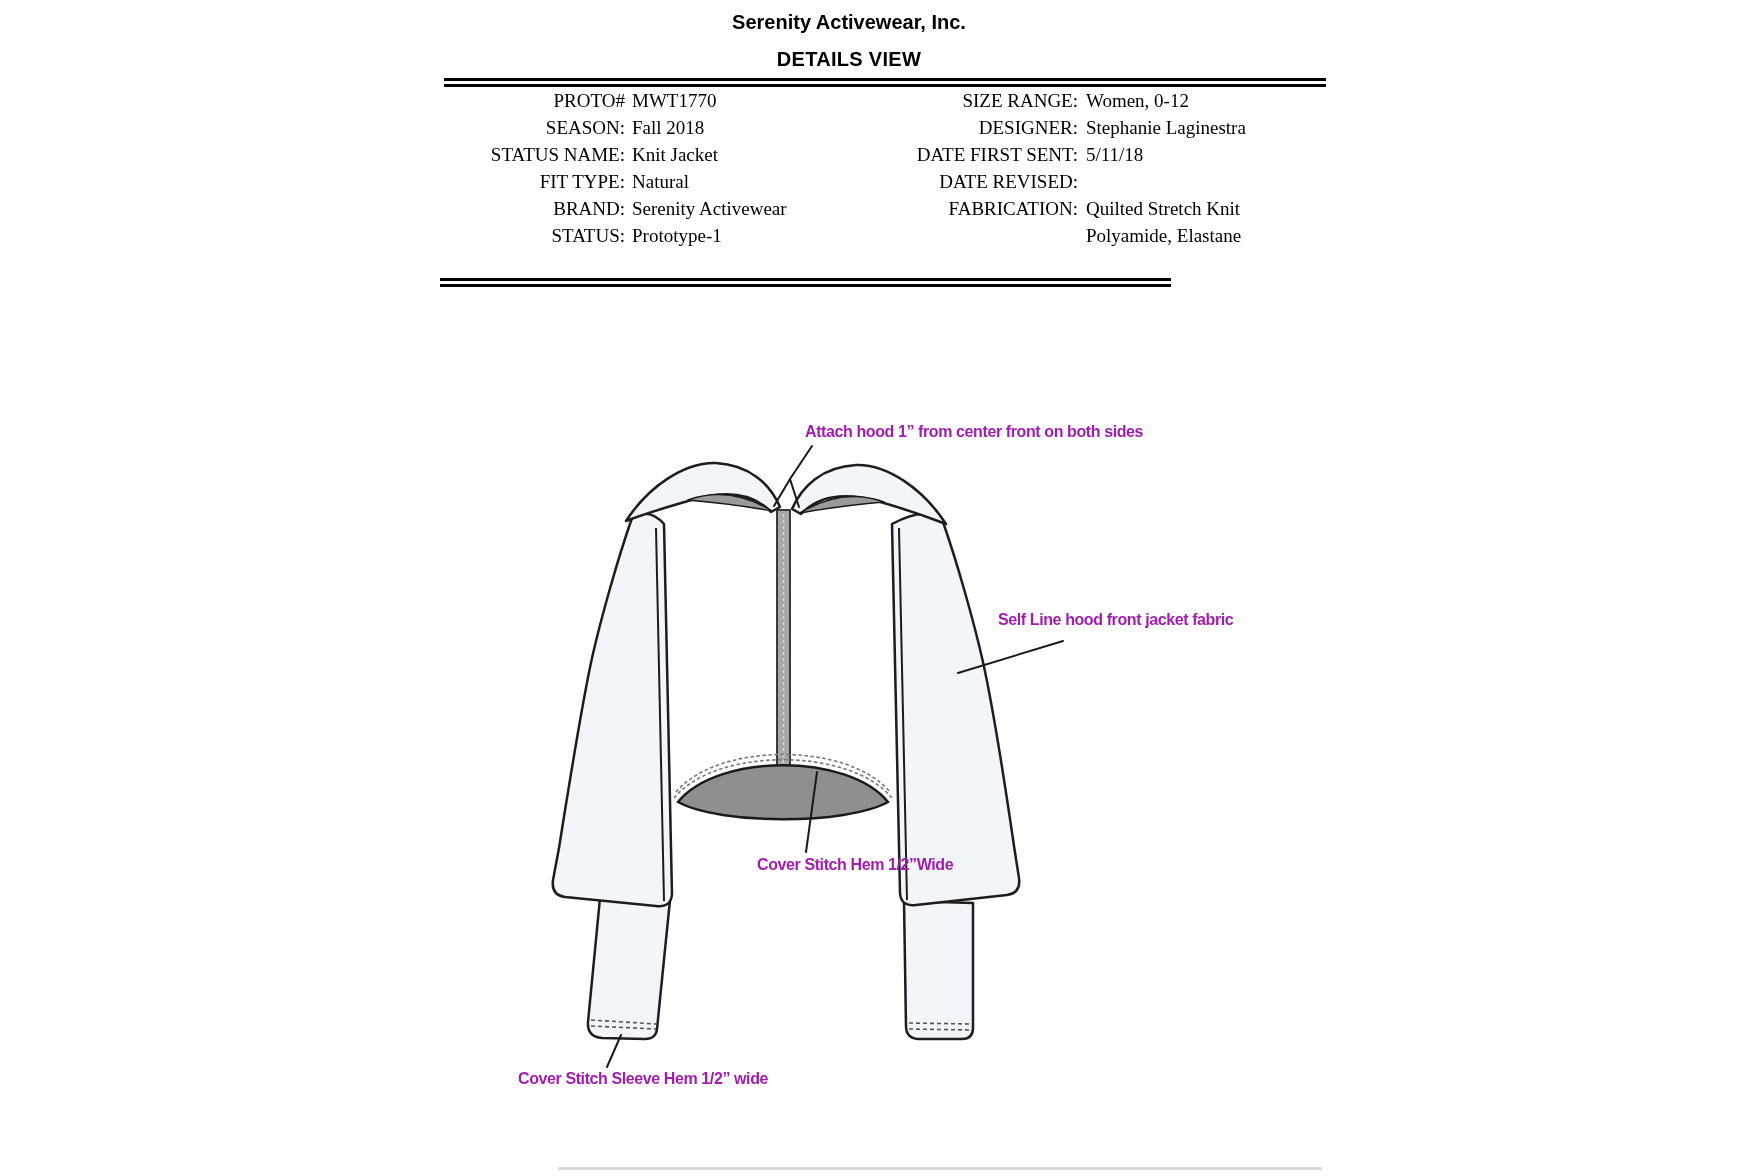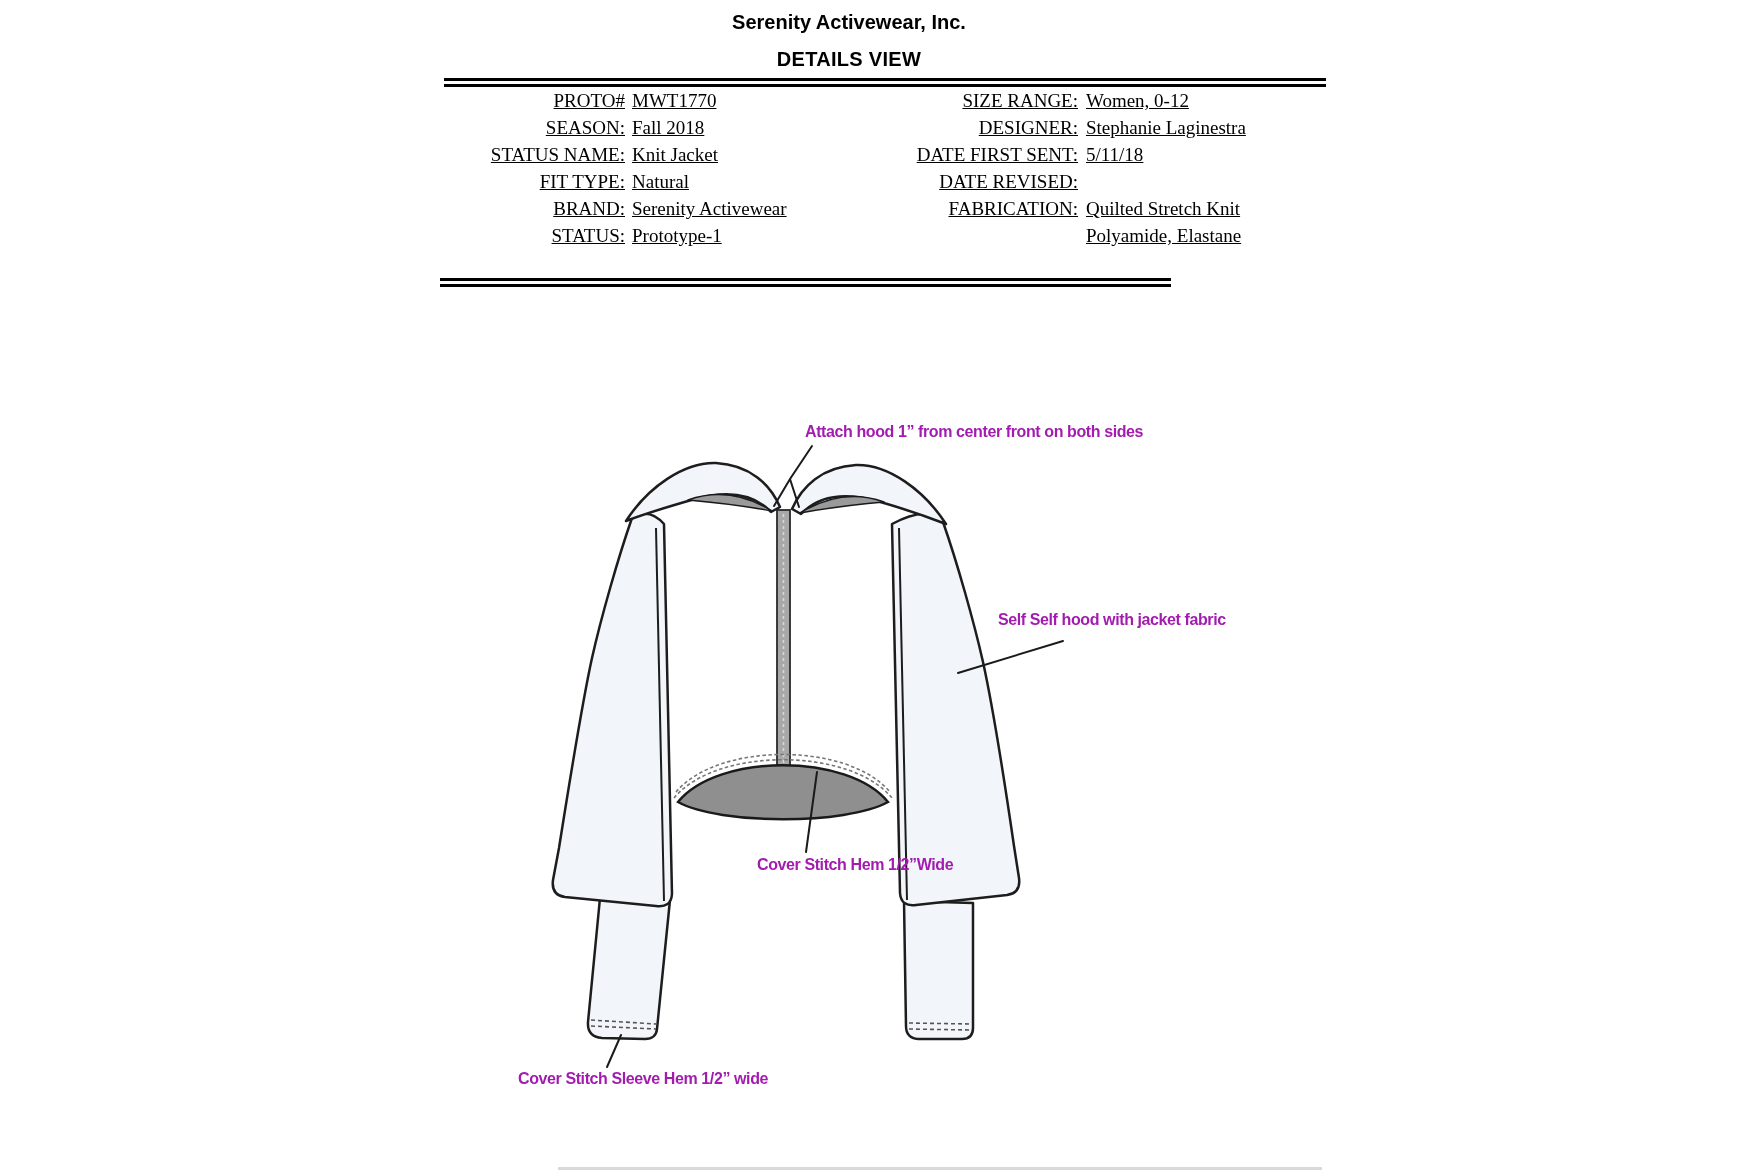--- a/index.html
+++ b/index.html
@@ -12,21 +12,21 @@
               font-family:"Liberation Sans", sans-serif;font-weight:bold;}
   #company-title{top:11px;font-size:20px;}
   #view-title{top:48px;font-size:20px;letter-spacing:.3px;}
 
   .double-rule{height:3px;border-top:3px solid #000;border-bottom:3px solid #000;
                box-sizing:content-box;}
   #rule-top{left:444px;top:78px;width:882px;}
   #rule-bottom{left:440px;top:278px;width:731px;}
 
   
-  #spec-table{left:444px;top:87px;width:900px;font-size:19px;text-decoration:underline;}
+  #spec-table{left:444px;top:87px;width:900px;font-size:19px;}
   .spec-row{display:flex;height:27px;line-height:27px;white-space:nowrap;}
   .cl-label{width:181px;text-align:right;}
   .cl-value{width:188px;padding-left:7px;}
   .cr-label{width:258px;text-align:right;}
   .cr-value{padding-left:8px;}
 
   
   .annot{font-family:"Liberation Sans", sans-serif;font-weight:700;
          font-size:16px;letter-spacing:-0.4px;color:#a21caf;white-space:nowrap;}
   #annot-attach-hood{left:805px;top:423px;}
@@ -132,17 +132,17 @@
 
   <g stroke="#1a1a1a" stroke-width="2" fill="none" stroke-linecap="round">
     <path d="M 812,446 L 790,479 L 774,506 M 790,479 L 799,507"></path>
     <path d="M 1063,641 L 958,673"></path>
     <path d="M 817,772 L 806,852"></path>
     <path d="M 621,1035 L 607,1067"></path>
   </g>
 </svg>
 
 <div class="abs annot" id="annot-attach-hood">Attach hood 1” from center front on both sides</div>
-<div class="abs annot" id="annot-self-line">Self Self hood with jacket fabric</div>
+<div class="abs annot" id="annot-self-line">Self Line hood front jacket fabric</div>
 <div class="abs annot" id="annot-cover-hem">Cover Stitch Hem 1/2”Wide</div>
 <div class="abs annot" id="annot-sleeve-hem">Cover Stitch Sleeve Hem 1/2” wide</div>
 
 <div class="abs" id="bottom-divider"></div>
 
 </body></html>

